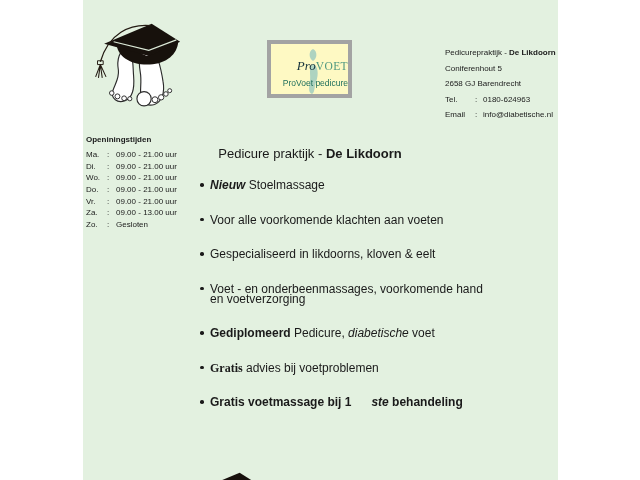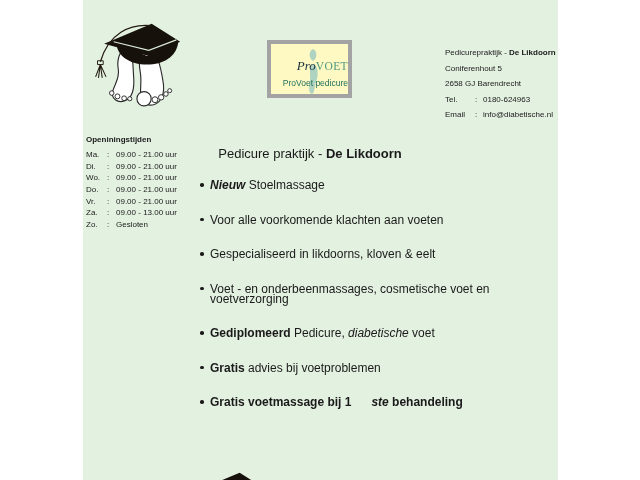--- a/index.html
+++ b/index.html
@@ -161,23 +161,23 @@
           </div>
         </div>
     </div>
 
     <div class="main-title"><span>Pedicure praktijk - </span><b>De Likdoorn</b></div>
 
     <ul class="bullet-list" id="bullet-list">
         <li><span class="seg" style="font-weight: bold; font-style: italic;">Nieuw</span><span class="seg"> Stoelmassage</span></li>
         <li><span class="seg">Voor alle voorkomende klachten aan voeten</span></li>
         <li><span class="seg">Gespecialiseerd in likdoorns, kloven &amp; eelt</span></li>
-        <li><span class="seg">Voet - en onderbeenmassages, cosmetische voet en voetverzorging</span></li>
+        <li><span class="seg">Voet - en onderbeenmassages, voorkomende hand en voetverzorging</span></li>
         <li><span class="seg" style="font-weight: bold;">Gediplomeerd</span><span class="seg"> Pedicure, </span><span class="seg" style="font-weight: normal; font-style: italic;">diabetische</span><span class="seg"> voet</span></li>
-        <li><span class="seg" style="font-weight: bold;">Gratis</span><span class="seg"> advies bij voetproblemen</span></li>
+        <li><span class="seg" style="font-weight: bold; font-family: Liberation Serif, serif;">Gratis</span><span class="seg"> advies bij voetproblemen</span></li>
         <li><span class="seg" style="font-weight: bold;">Gratis voetmassage bij 1</span><span class="seg" style="font-weight: bold; font-style: italic; padding-left: 20px;">ste</span><span class="seg" style="font-weight: bold;"> behandeling</span></li>
       </ul>
 
     <svg class="clipart-bottom" viewBox="0 0 100 100" xmlns="http://www.w3.org/2000/svg">
       <polygon points="67,6 97,25 64,40 17,27" fill="#17110c"></polygon>
     </svg>
 
   </div>
 </div>
 

